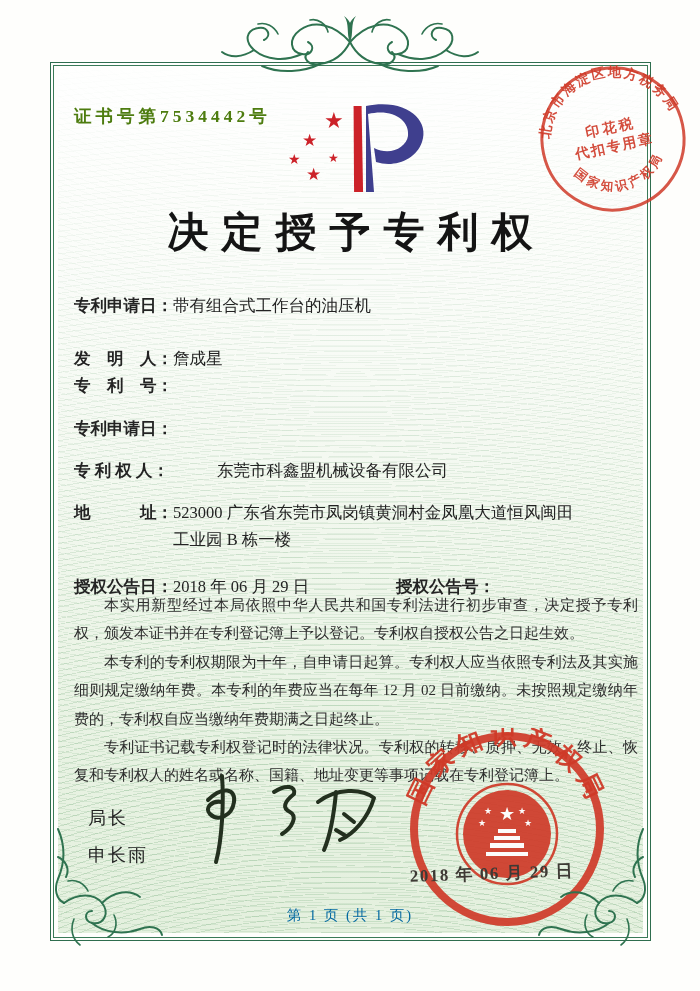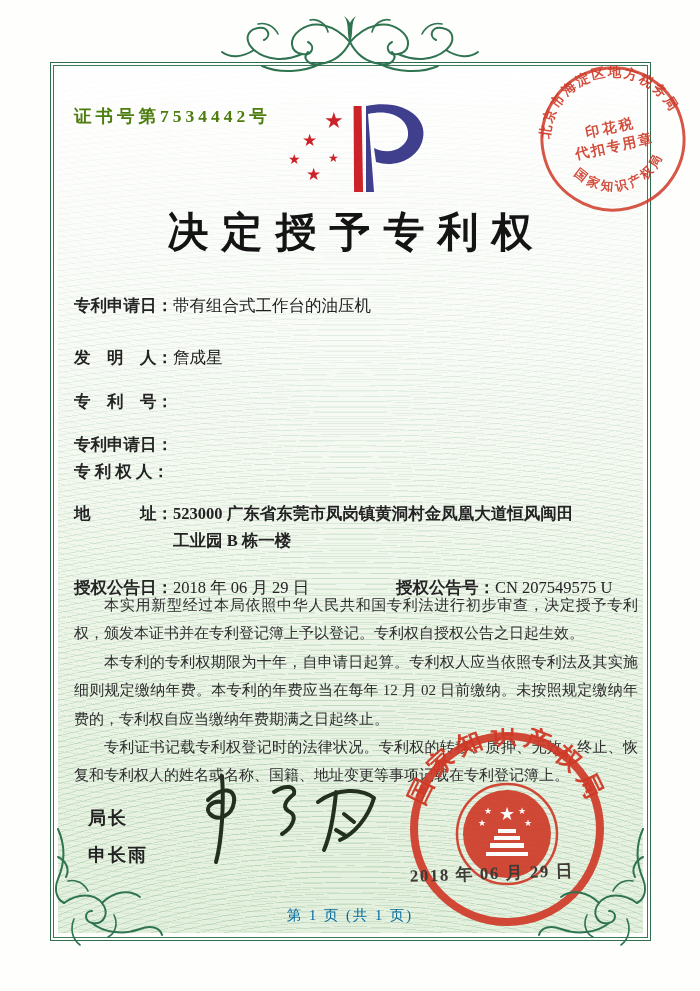--- a/index.html
+++ b/index.html
@@ -36,36 +36,36 @@
   .title{
     position:absolute;left:0;right:0;top:205px;text-align:center;
     font-size:41px;font-weight:700;letter-spacing:13px;padding-left:13px;
     color:#141414;
   }
   .fields{position:absolute;left:74px;top:292px;width:560px;font-size:16.5px;}
   .f-row{display:flex;align-items:flex-start;line-height:27px;}
   .f-label{flex:0 0 auto;font-weight:600;white-space:nowrap;}
   .f-val{font-weight:500;}
   .r1{margin-top:0;}
-  .r2{margin-top:26px;font-family:Liberation Mono, monospace;}
-  .r3{margin-top:16px;flex-direction:column;}
+  .r2{margin-top:26px;}
+  .r3{flex-direction:column;}
   .r4{margin-top:16px;justify-content:space-between;}
-  .r5{gap:48px;}
+  .r5{margin-top:15px;gap:48px;}
   .r6{margin-top:15px;}
-  .row-addr .f-val{max-width:414px;font-weight:bold;}
+  .row-addr .f-val{max-width:414px;}
   .grant-row{display:flex;margin-top:20px;line-height:27px;}
   .grant-left{display:flex;flex:0 0 322px;}
   .grant-right{display:flex;}
   .paras{
     position:absolute;left:74px;right:62px;top:591px;
     font-size:15px;line-height:28.4px;color:#2d2d2d;text-align:justify;
   }
   .paras p{margin:0;text-indent:2em;}
   .officer{position:absolute;left:88px;top:800px;font-size:18px;color:#222;}
-  .officer div{line-height:37px;letter-spacing:2px;font-weight:bold;}
+  .officer div{line-height:37px;letter-spacing:2px;}
   .signature{position:absolute;left:178px;top:762px;width:210px;height:110px;}
   .seal{position:absolute;left:406px;top:728px;width:202px;height:202px;}
   .seal-date{
     position:absolute;left:396px;top:862px;width:192px;text-align:center;
     font-size:17px;letter-spacing:1.5px;color:#3e3a35;font-weight:600;
     transform:rotate(-2deg);z-index:6;
   }
   .footer{
     position:absolute;left:0;right:0;top:906px;text-align:center;
     font-size:14.5px;color:#0369a1;letter-spacing:2px;
@@ -154,33 +154,33 @@
       <span class="f-val">詹成星</span>
     </div>
     <div class="f-row r3">
       <span class="f-label">专　利　号：</span>
     </div>
     <div class="f-row r4">
       <span class="f-label">专利申请日：</span>
     </div>
     <div class="f-row r5">
       <span class="f-label">专 利 权 人：</span>
+      <span class="f-val">东莞市科鑫盟机械设备有限公司</span>
     </div>
     <div class="f-row r6 row-addr">
       <span class="f-label">地　　　址：</span>
       <span class="f-val">523000 广东省东莞市凤岗镇黄洞村金凤凰大道恒风闽田工业园 B 栋一楼</span>
     </div>
     <div class="grant-row">
       <div class="grant-left">
         <span class="f-label">授权公告日：</span>
         <span class="f-val">2018 年 06 月 29 日</span>
       </div>
       <div class="grant-right">
         <span class="f-label">授权公告号：</span>
-        <span class="f-val">CN 207549575 U</span>
       </div>
     </div>
   </div>
 
   <div class="paras">
     <p>本实用新型经过本局依照中华人民共和国专利法进行初步审查，决定授予专利权，颁发本证书并在专利登记簿上予以登记。专利权自授权公告之日起生效。</p>
     <p>本专利的专利权期限为十年，自申请日起算。专利权人应当依照专利法及其实施细则规定缴纳年费。本专利的年费应当在每年 12 月 02 日前缴纳。未按照规定缴纳年费的，专利权自应当缴纳年费期满之日起终止。</p>
     <p>专利证书记载专利权登记时的法律状况。专利权的转移、质押、无效、终止、恢复和专利权人的姓名或名称、国籍、地址变更等事项记载在专利登记簿上。</p>
   </div>
 

